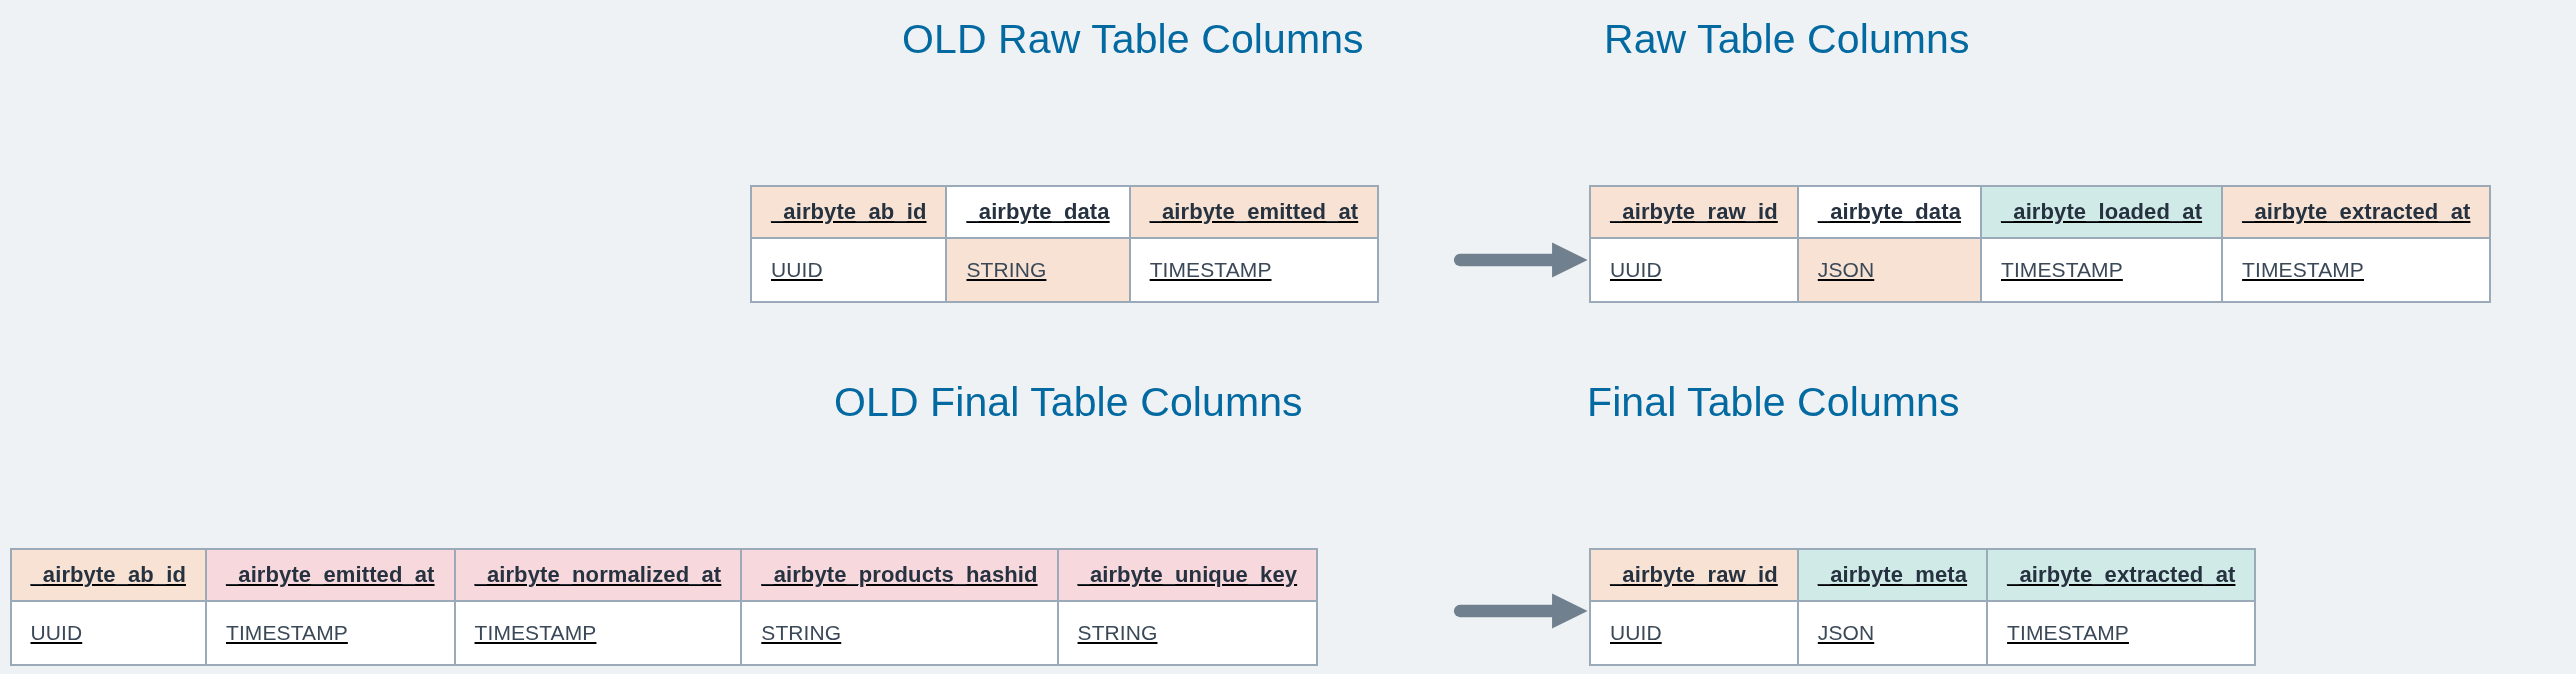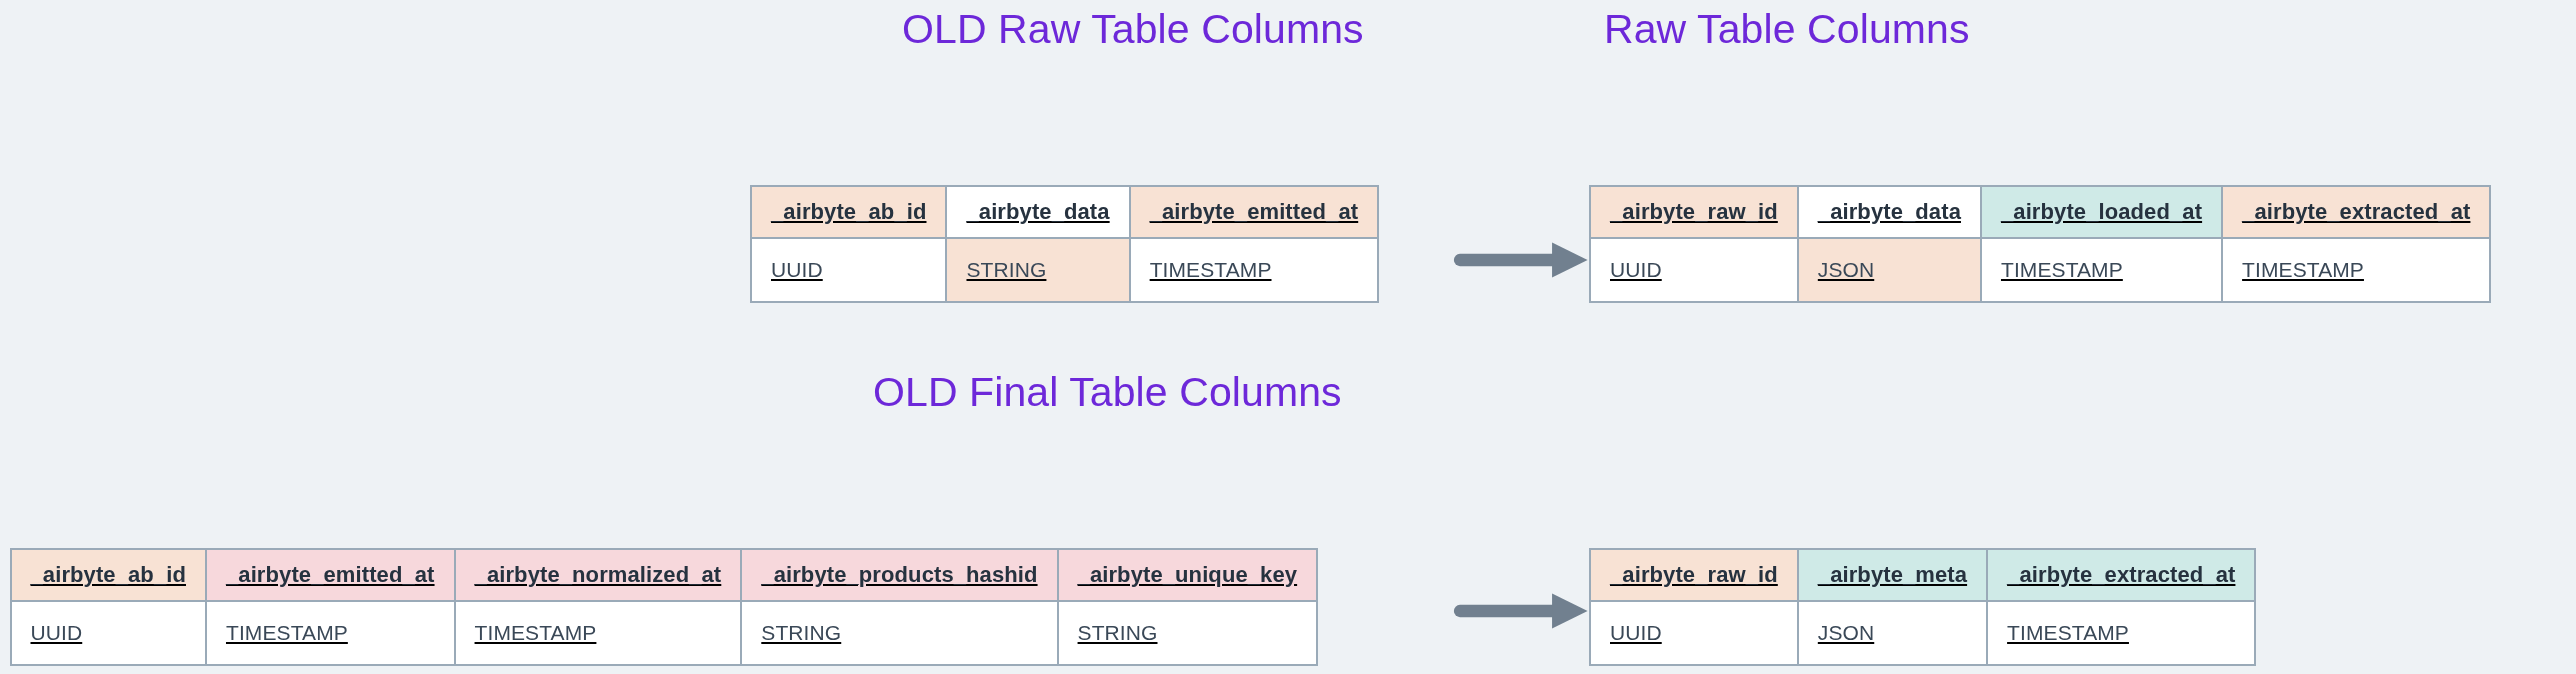--- a/index.html
+++ b/index.html
@@ -18,24 +18,25 @@
     width: 2576px;
     height: 675px;
     background: #eef2f5;
   }
 
   
   .heading {
     position: absolute;
     font-size: 41px;
     font-weight: 400;
-    color: #6d28d9;
+    color: #0369a1;
     white-space: nowrap;
     letter-spacing: 0.1px;
     line-height: 1;
+    margin-top: 10px;
   }
 
   
   .schema-table {
     position: absolute;
     border-collapse: collapse;
     table-layout: auto;
     background: #ffffff;
     border: 2.2px solid #9aaab8;
     text-decoration: underline;
@@ -81,22 +82,23 @@
 </style>
 </head>
 <body>
 
 <div id="canvas">
 
   <div class="heading" style="left:902px; top:8.7px;">OLD Raw Table Columns</div>
 
   <div class="heading" style="left:1604px; top:8.7px;">Raw Table Columns</div>
 
-  <div class="heading" style="left:873px; top:372px;">OLD Final Table Columns</div>
+  <div class="heading" style="left:834px; top:372px;">OLD Final Table Columns</div>
 
+  <div class="heading" style="left:1587px; top:372px;">Final Table Columns</div>
 
   <table class="schema-table" id="tbl-old-raw" style="left:750px; top:185px;">
     <tbody>
       <tr class="header-row">
           <td class="fill-peach">_airbyte_ab_id</td>
           <td class="fill-white">_airbyte_data</td>
           <td class="fill-peach">_airbyte_emitted_at</td>
         </tr>
       <tr class="type-row">
           <td class="fill-white">UUID</td>

